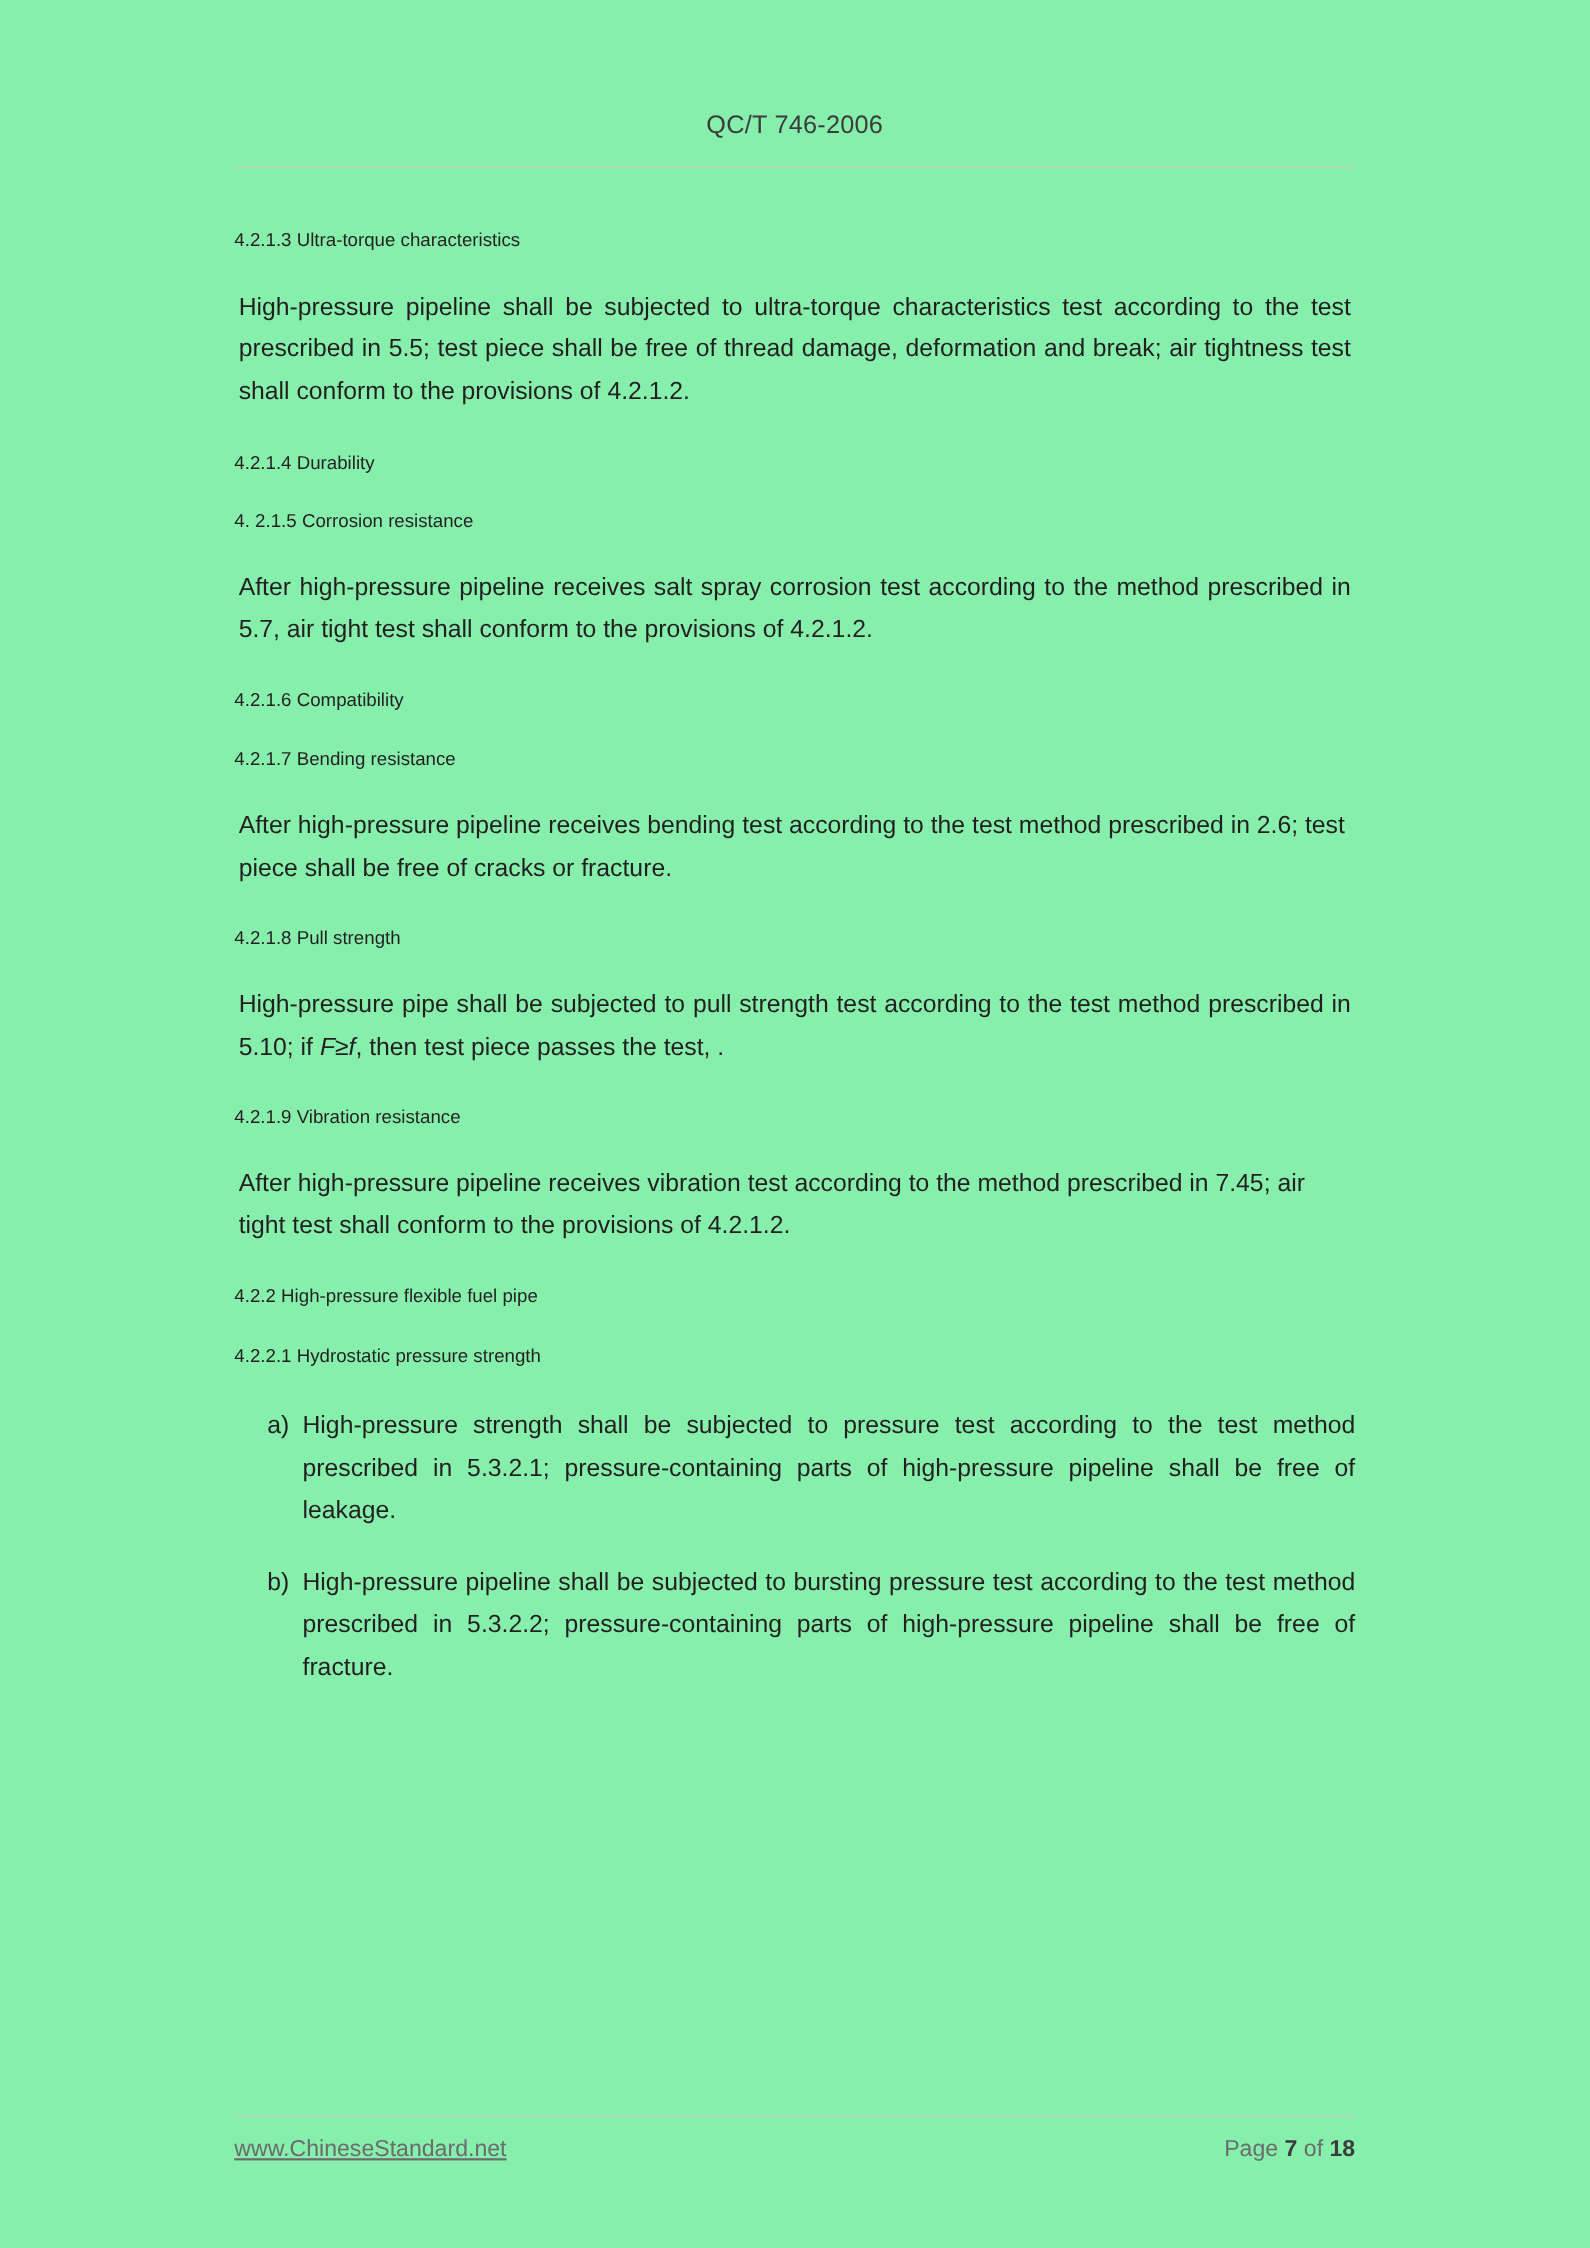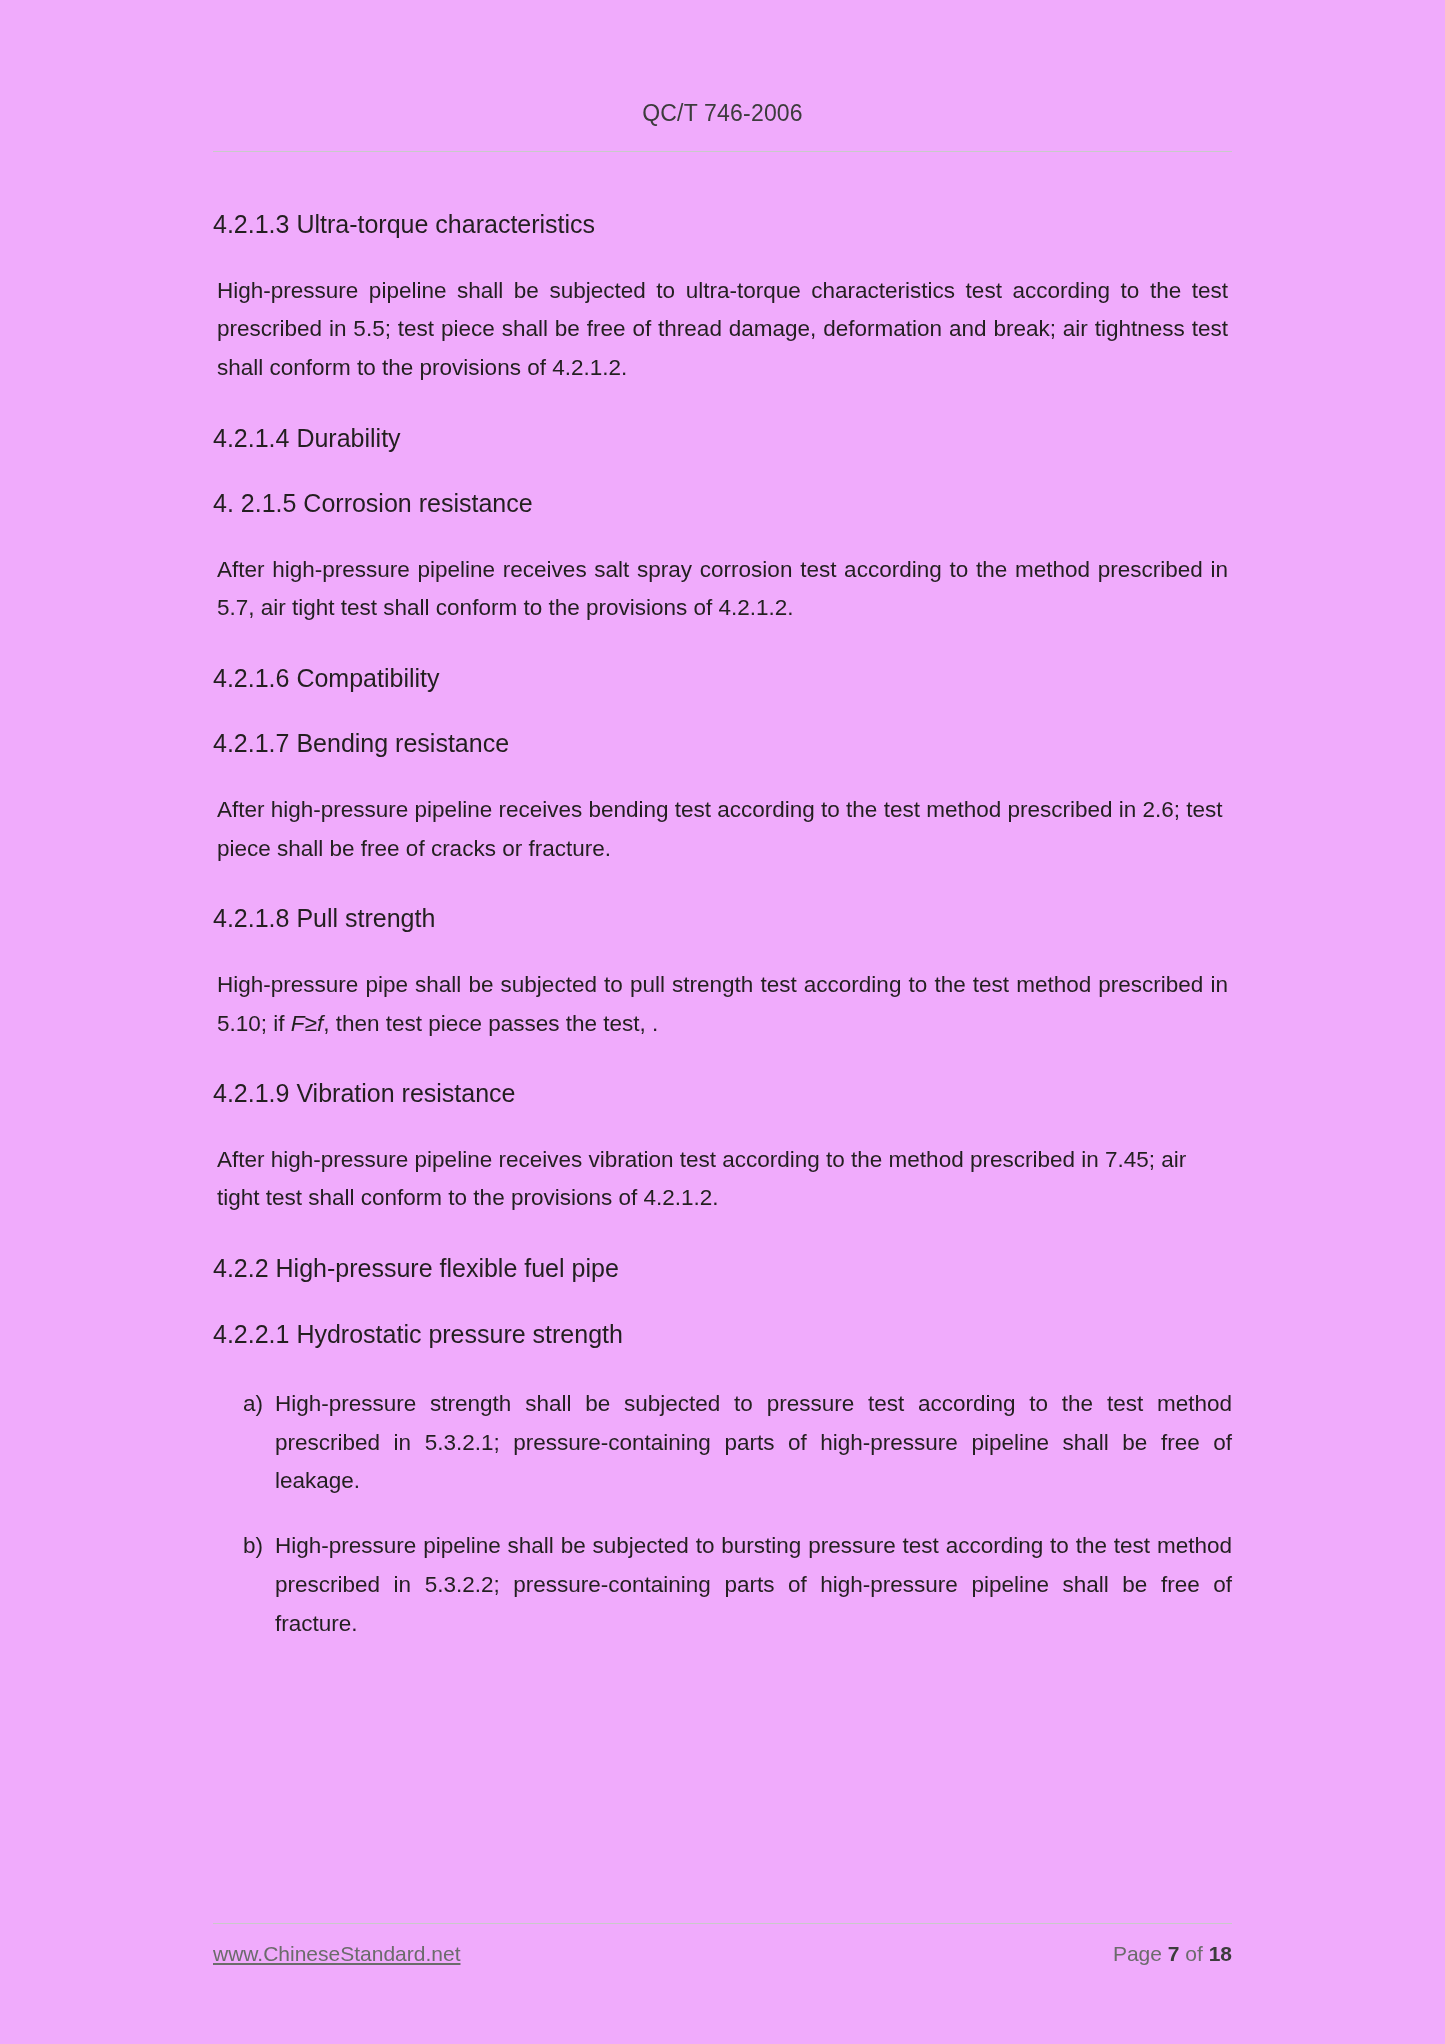--- a/index.html
+++ b/index.html
@@ -9,21 +9,21 @@
   }
   body {
     font-family: "Liberation Sans", sans-serif;
     color: #231f20;
   }
   .page {
     position: relative;
     width: 1445px;
     height: 2044px;
     margin: 0 auto;
-    background: #f0abfc;
+    background: #86efac;
     box-sizing: border-box;
   }
   .content {
     position: absolute;
     left: 213px;
     right: 213px;
     top: 0;
   }
   .doc-header {
     text-align: center;
@@ -34,21 +34,21 @@
   }
   .rule {
     border: 0;
     border-top: 1px solid #c9c9c9;
     margin: 24px 0 0 0;
   }
   .body-area {
     padding-top: 40px;
   }
   p.heading {
-    font-size: 25px;
+    font-size: 17px;
     line-height: 1.5;
     margin: 0 0 0 0;
     padding: 14px 0 14px 0;
     color: #231f20;
     text-align: left;
   }
   p.para {
     font-size: 22.5px;
     line-height: 1.72;
     margin: 4px;

